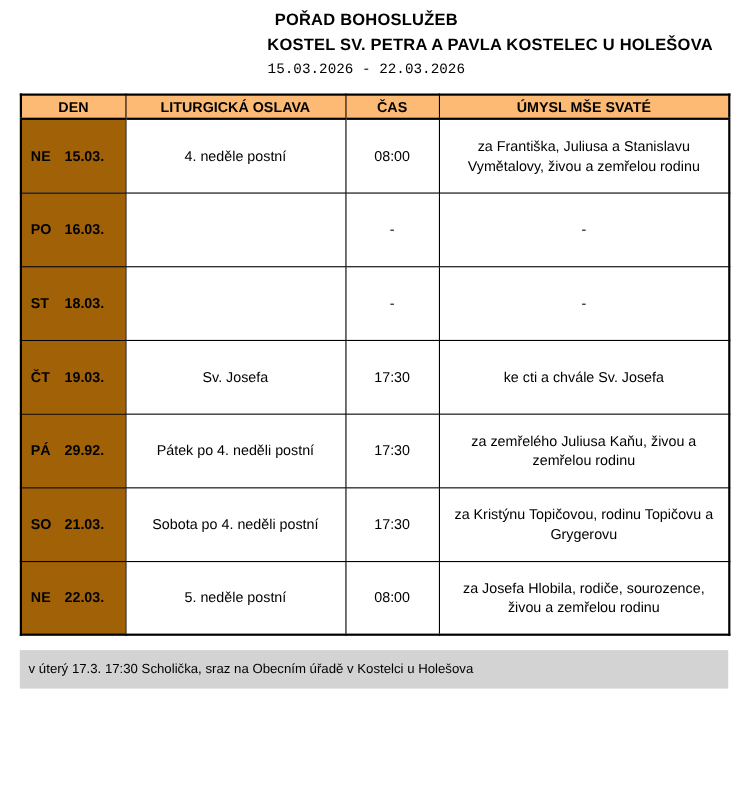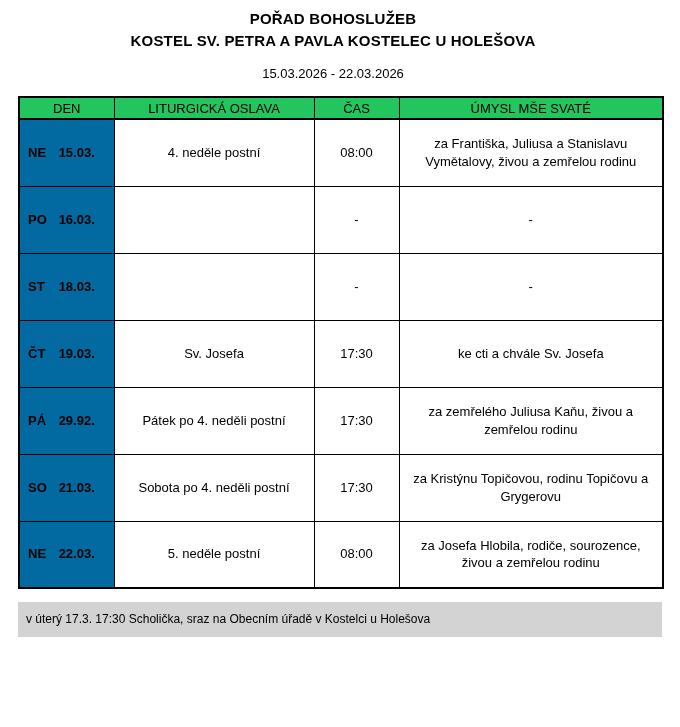--- a/index.html
+++ b/index.html
@@ -18,53 +18,55 @@
   .title {
     font-size: 15px;
     font-weight: bold;
     letter-spacing: 0.2px;
   }
   .subtitle {
     font-size: 15px;
     font-weight: bold;
     margin-top: 5px;
     letter-spacing: 0.2px;
+    text-align: right;
   }
   .daterange {
     font-size: 13px;
-    margin-top: 17px;
+    margin-top: 6px;
+    font-family: Liberation Mono, monospace;
   }
   table.schedule {
     width: 644px;
     margin-top: 15px;
     border-collapse: collapse;
     border: 2px solid #000;
     table-layout: fixed;
   }
   th {
-    background: #22c55e;
+    background: #fdba74;
     border: 1px solid #000;
     border-bottom: 2px solid #000;
     font-size: 13px;
-    font-weight: normal;
+    font-weight: bold;
     height: 22px;
     padding: 2px 4px;
     text-align: center;
   }
   td {
     border: 1px solid #000;
     font-size: 13px;
     height: 67px;
     vertical-align: middle;
     text-align: center;
     padding: 2px 8px;
     line-height: 1.35;
   }
   td.den {
-    background: #0369a1;
+    background: #a16207;
     text-align: left;
     font-weight: bold;
     padding-left: 8px;
   }
   td.den .day {
     display: inline-block;
     width: 27px;
   }
   .footer-note {
     width: 644px;

